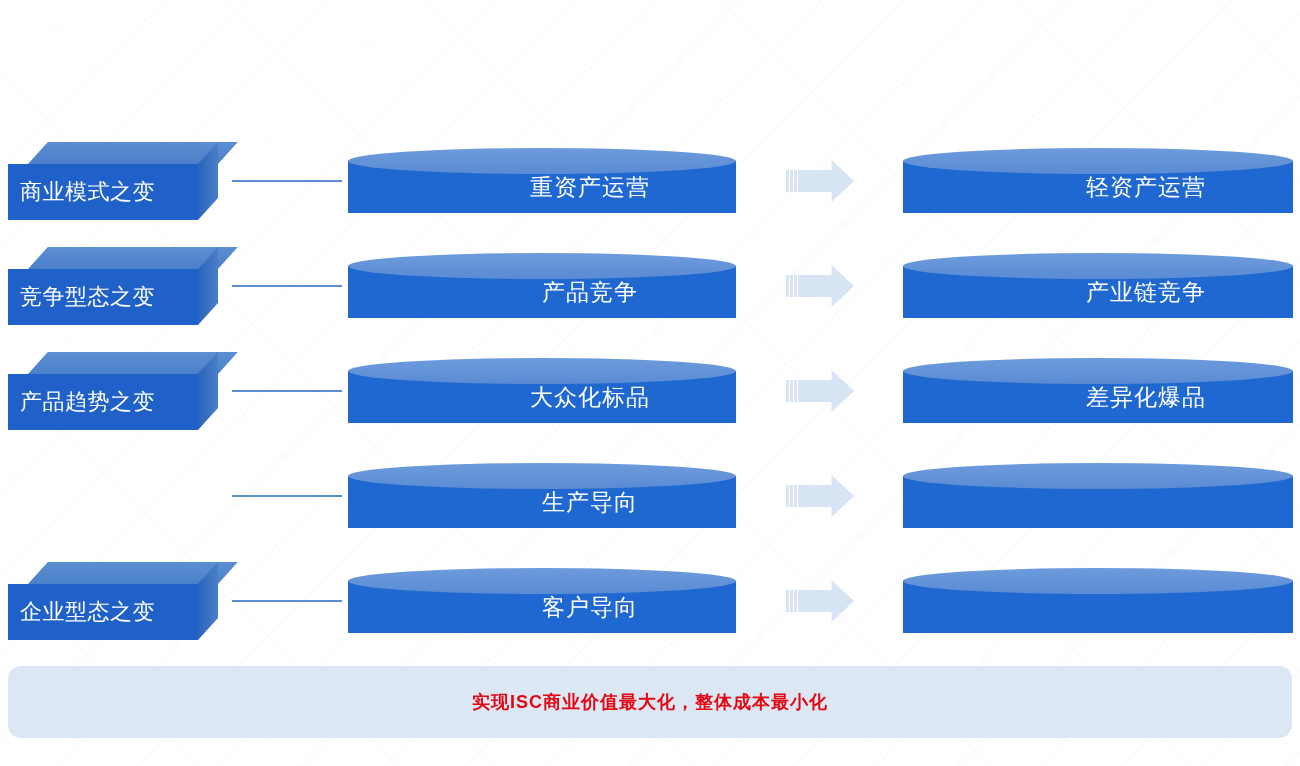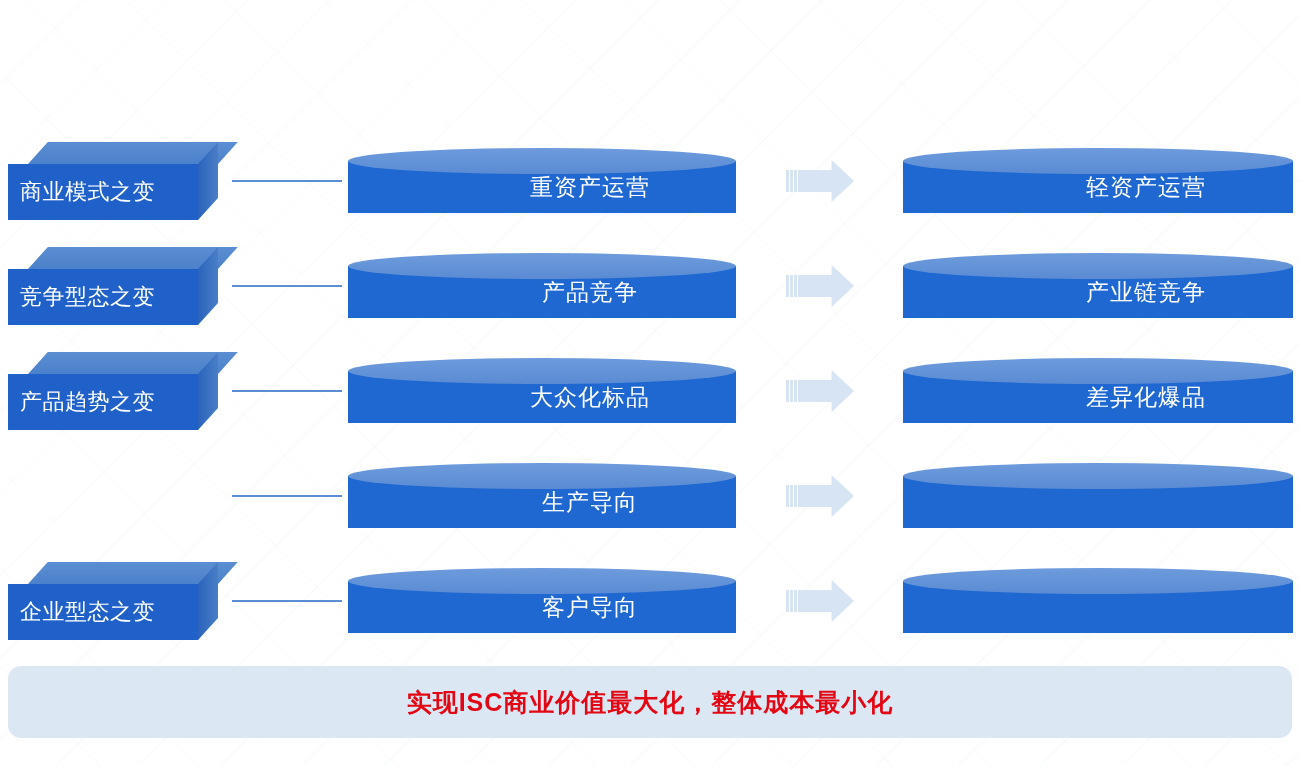--- a/index.html
+++ b/index.html
@@ -32,21 +32,21 @@
   }
   .banner-top{top:40px;height:68px;}
   .banner-bottom{top:666px;height:72px;}
   .banner-text{
     color:#e30613;
     font-weight:bold;
     font-size:26px;
     letter-spacing:1px;
     white-space:nowrap;
   }
-  .banner-bottom .banner-text{font-size:25px;text-align:center;}
+  .banner-bottom .banner-text{font-size:18px;text-align:center;}
 
   
   .row{position:absolute;left:0;width:1300px;height:104px;}
 
   
   .box3d{
     position:absolute;left:8px;top:12px;
     width:210px;height:78px;
   }
   .box3d .top-face{

